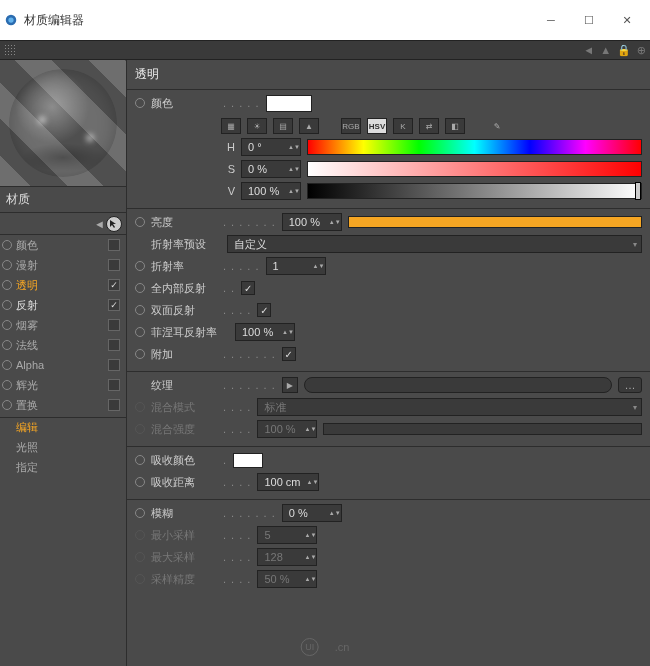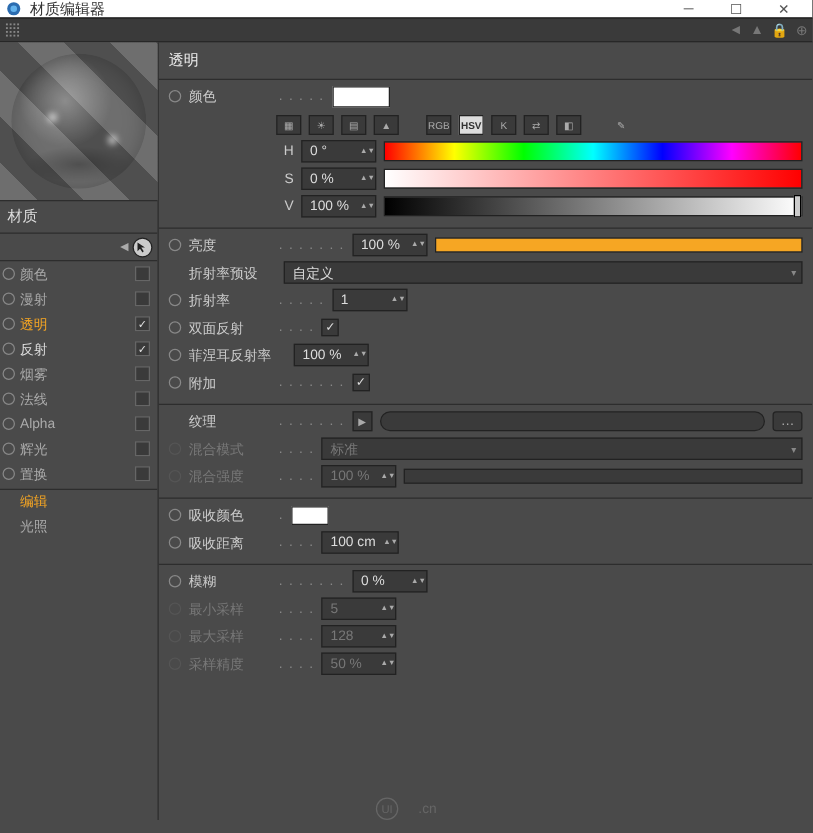--- a/index.html
+++ b/index.html
@@ -1,17 +1,17 @@
 <!DOCTYPE html>
 <html><head>
 <meta charset="utf-8">
 <style>
 * { box-sizing: border-box; margin: 0; padding: 0; font-family: "Microsoft YaHei", sans-serif; font-size: 11px; }
 body { background: #4a4a4a; color: #ccc; width: 650px; height: 666px; overflow: hidden; }
-.titlebar { height: 14px; background: #fff; display: flex; align-items: center; padding: 0 4px; color: #333; }
+.titlebar { height: 40px; background: #fff; display: flex; align-items: center; padding: 0 4px; color: #333; }
 .titlebar .app-icon { width: 14px; height: 14px; margin-right: 6px; }
 .titlebar .title { flex: 1; font-size: 12px; }
 .titlebar .winbtn { width: 38px; height: 24px; display: flex; align-items: center; justify-content: center; color: #555; }
 .iconbar { height: 20px; background: #3a3a3a; border-top: 1px solid #222; border-bottom: 1px solid #222; display: flex; align-items: center; padding: 0 4px; }
 .iconbar .grid-ico { width: 12px; height: 12px; background-image: radial-gradient(#888 1px, transparent 1px); background-size: 3px 3px; }
 .iconbar .right-icons { margin-left: auto; display: flex; gap: 6px; color: #777; font-size: 12px; }
 .main { display: flex; height: calc(100% - 44px); }
 .left { width: 126px; background: #4a4a4a; display: flex; flex-direction: column; }
 .preview { width: 126px; height: 126px; position: relative; overflow: hidden; background: #555; }
 .stripes { position: absolute; inset: -40px; background: repeating-linear-gradient(45deg, #6e6e6e 0 26px, #4f4f4f 26px 52px); }
@@ -160,20 +160,24 @@
           <div class="cb"></div>
         </div>
         <div class="ch-row edit sel">
           <div class="spacer-radio"></div>
           <div class="lbl">编辑</div>
         </div>
         <div class="ch-row">
           <div class="spacer-radio"></div>
           <div class="lbl">光照</div>
         </div>
+        <div class="ch-row">
+          <div class="spacer-radio"></div>
+          <div class="lbl">指定</div>
+        </div>
       </div>
   </div>
 
   <div class="right">
     <div class="section-title">透明</div>
 
     <div class="prop-group">
       <div class="prop-row">
         <div class="rad"></div>
         <div class="plabel">颜色</div>
@@ -248,20 +252,26 @@
         <div class="rad"></div>
         <div class="plabel">折射率</div>
           <span class="dots">. . . . .</span>
         <div class="numbox">
             <div class="val">1</div>
             <div class="spin">▲▼</div>
           </div>
       </div>
       <div class="prop-row">
         <div class="rad"></div>
+        <div class="plabel">全内部反射</div>
+          <span class="dots">. .</span>
+        <div class="checkbox on"></div>
+      </div>
+      <div class="prop-row">
+        <div class="rad"></div>
         <div class="plabel">双面反射</div>
           <span class="dots">. . . .</span>
         <div class="checkbox on"></div>
       </div>
       <div class="prop-row">
         <div class="rad"></div>
         <div class="plabel" style="width:78px">菲涅耳反射率</div>
         <div class="numbox">
             <div class="val">100 %</div>
             <div class="spin">▲▼</div>

